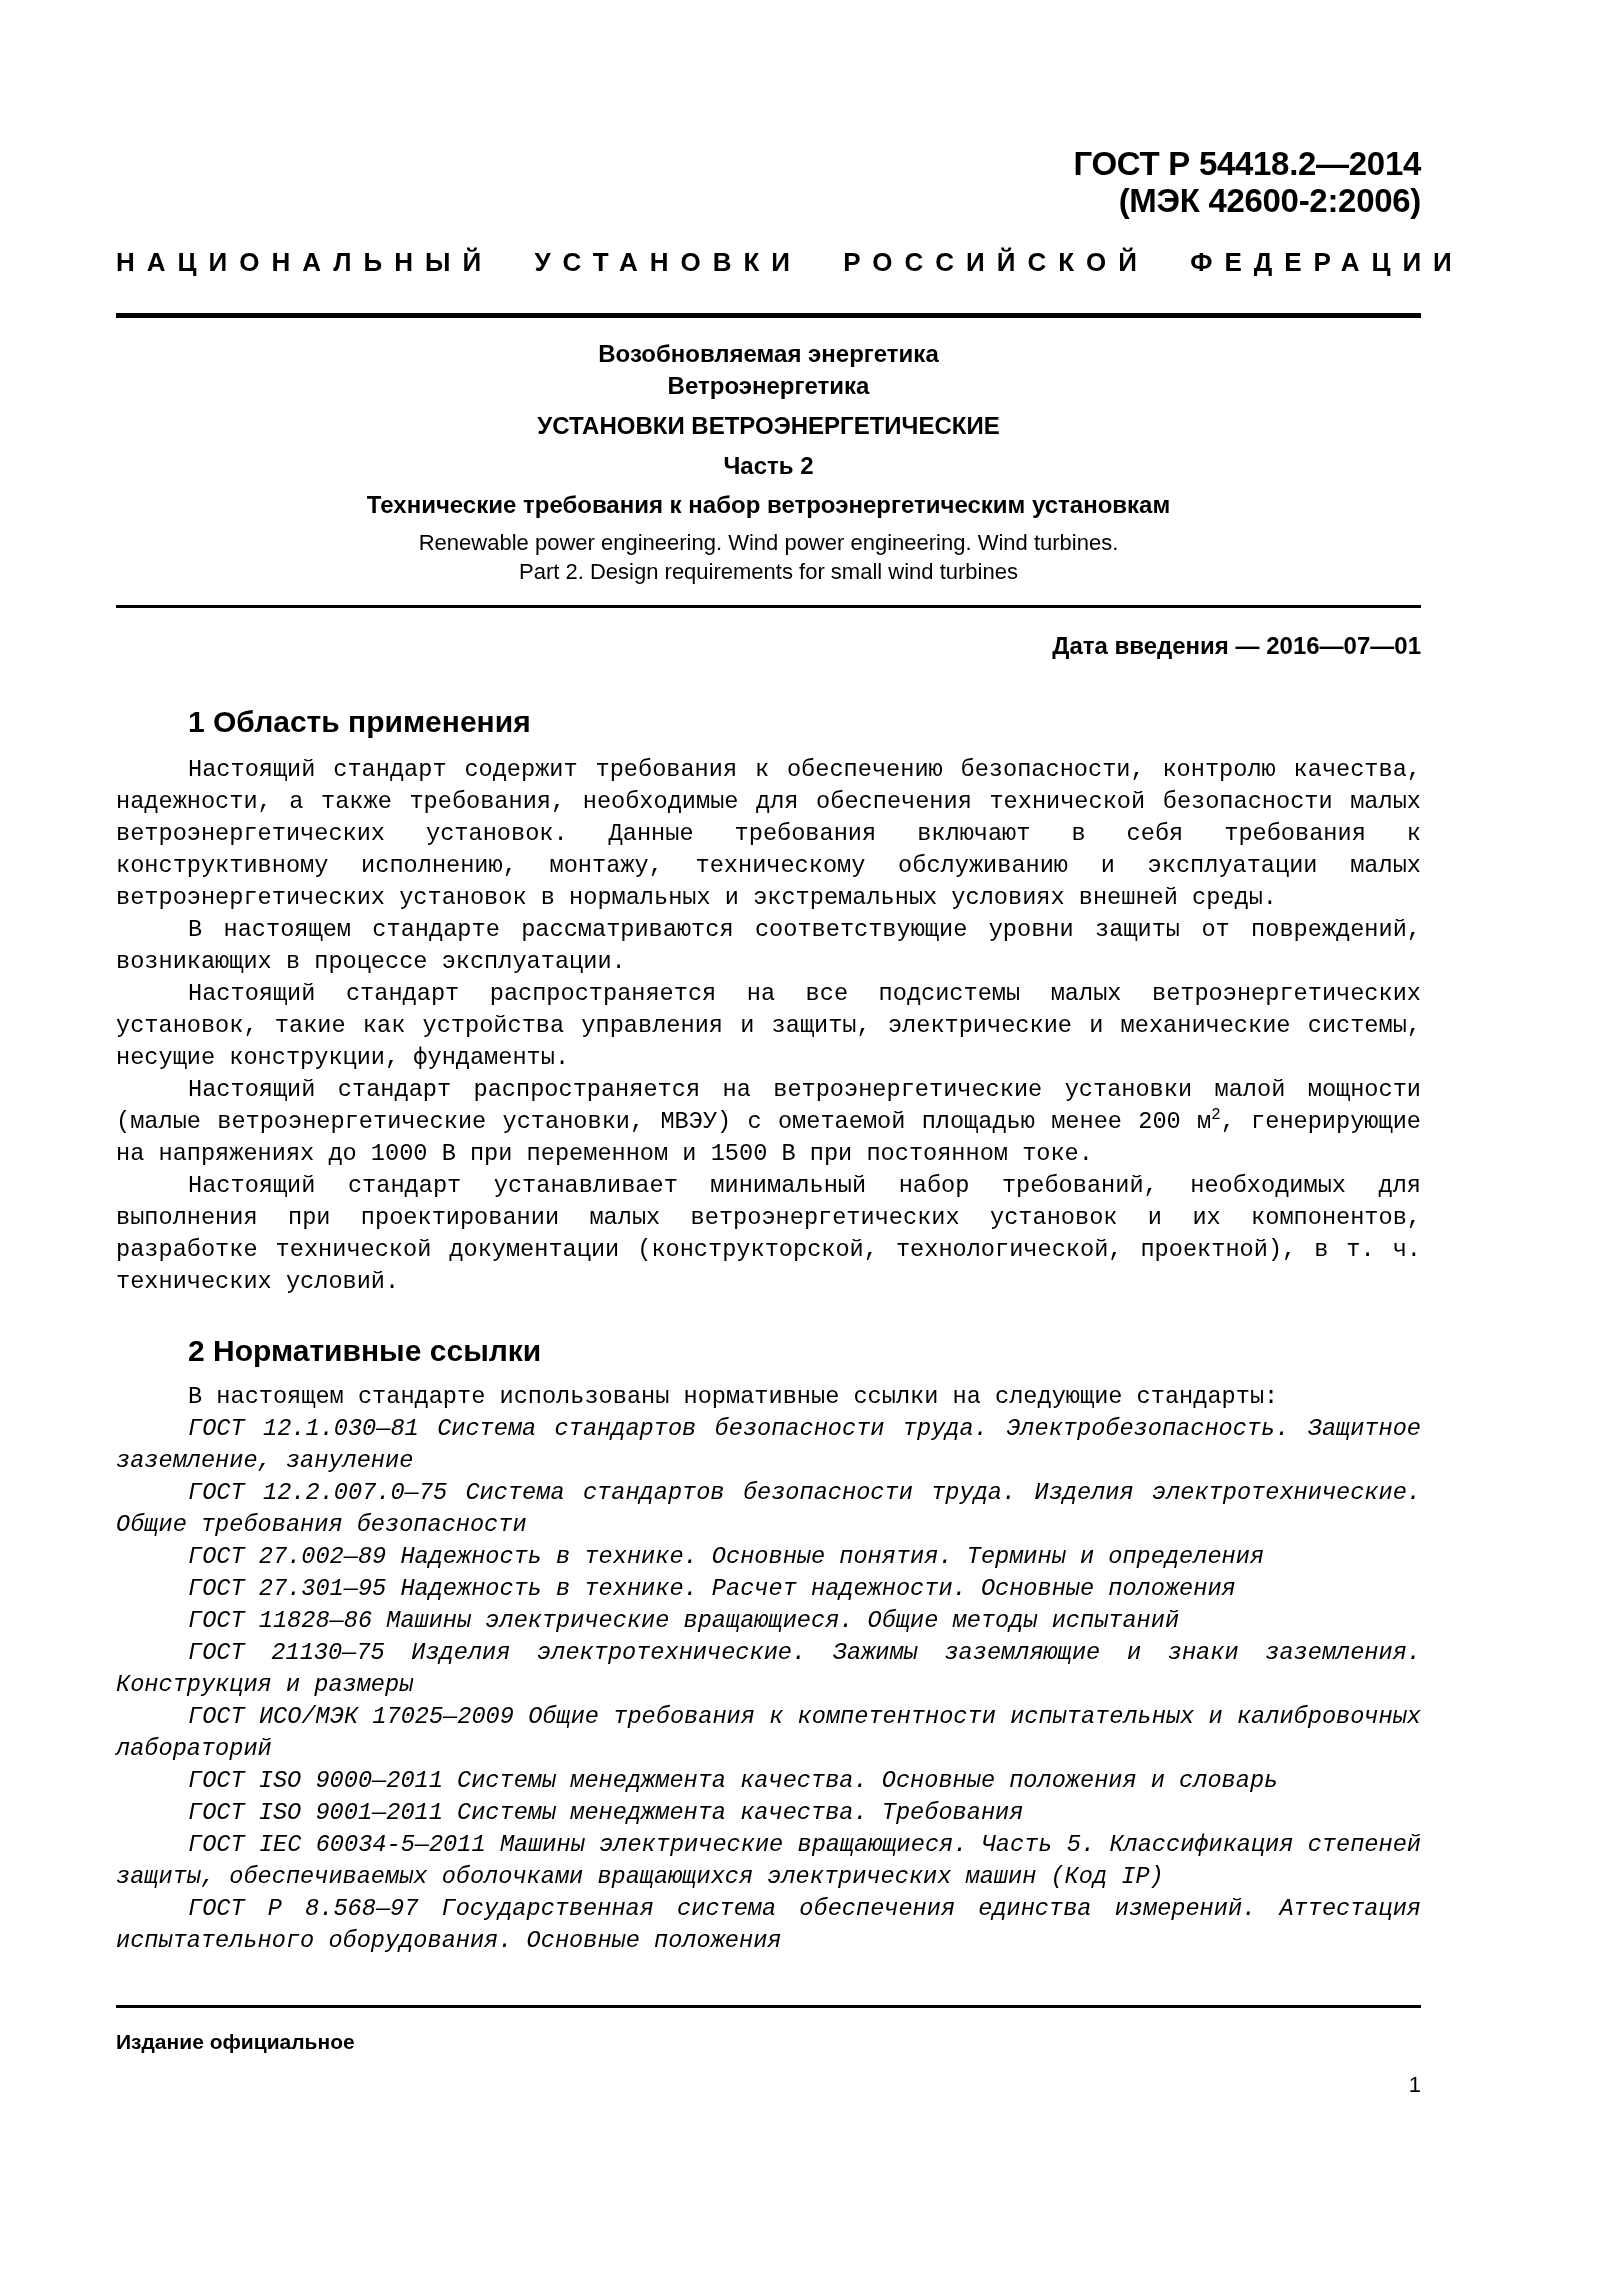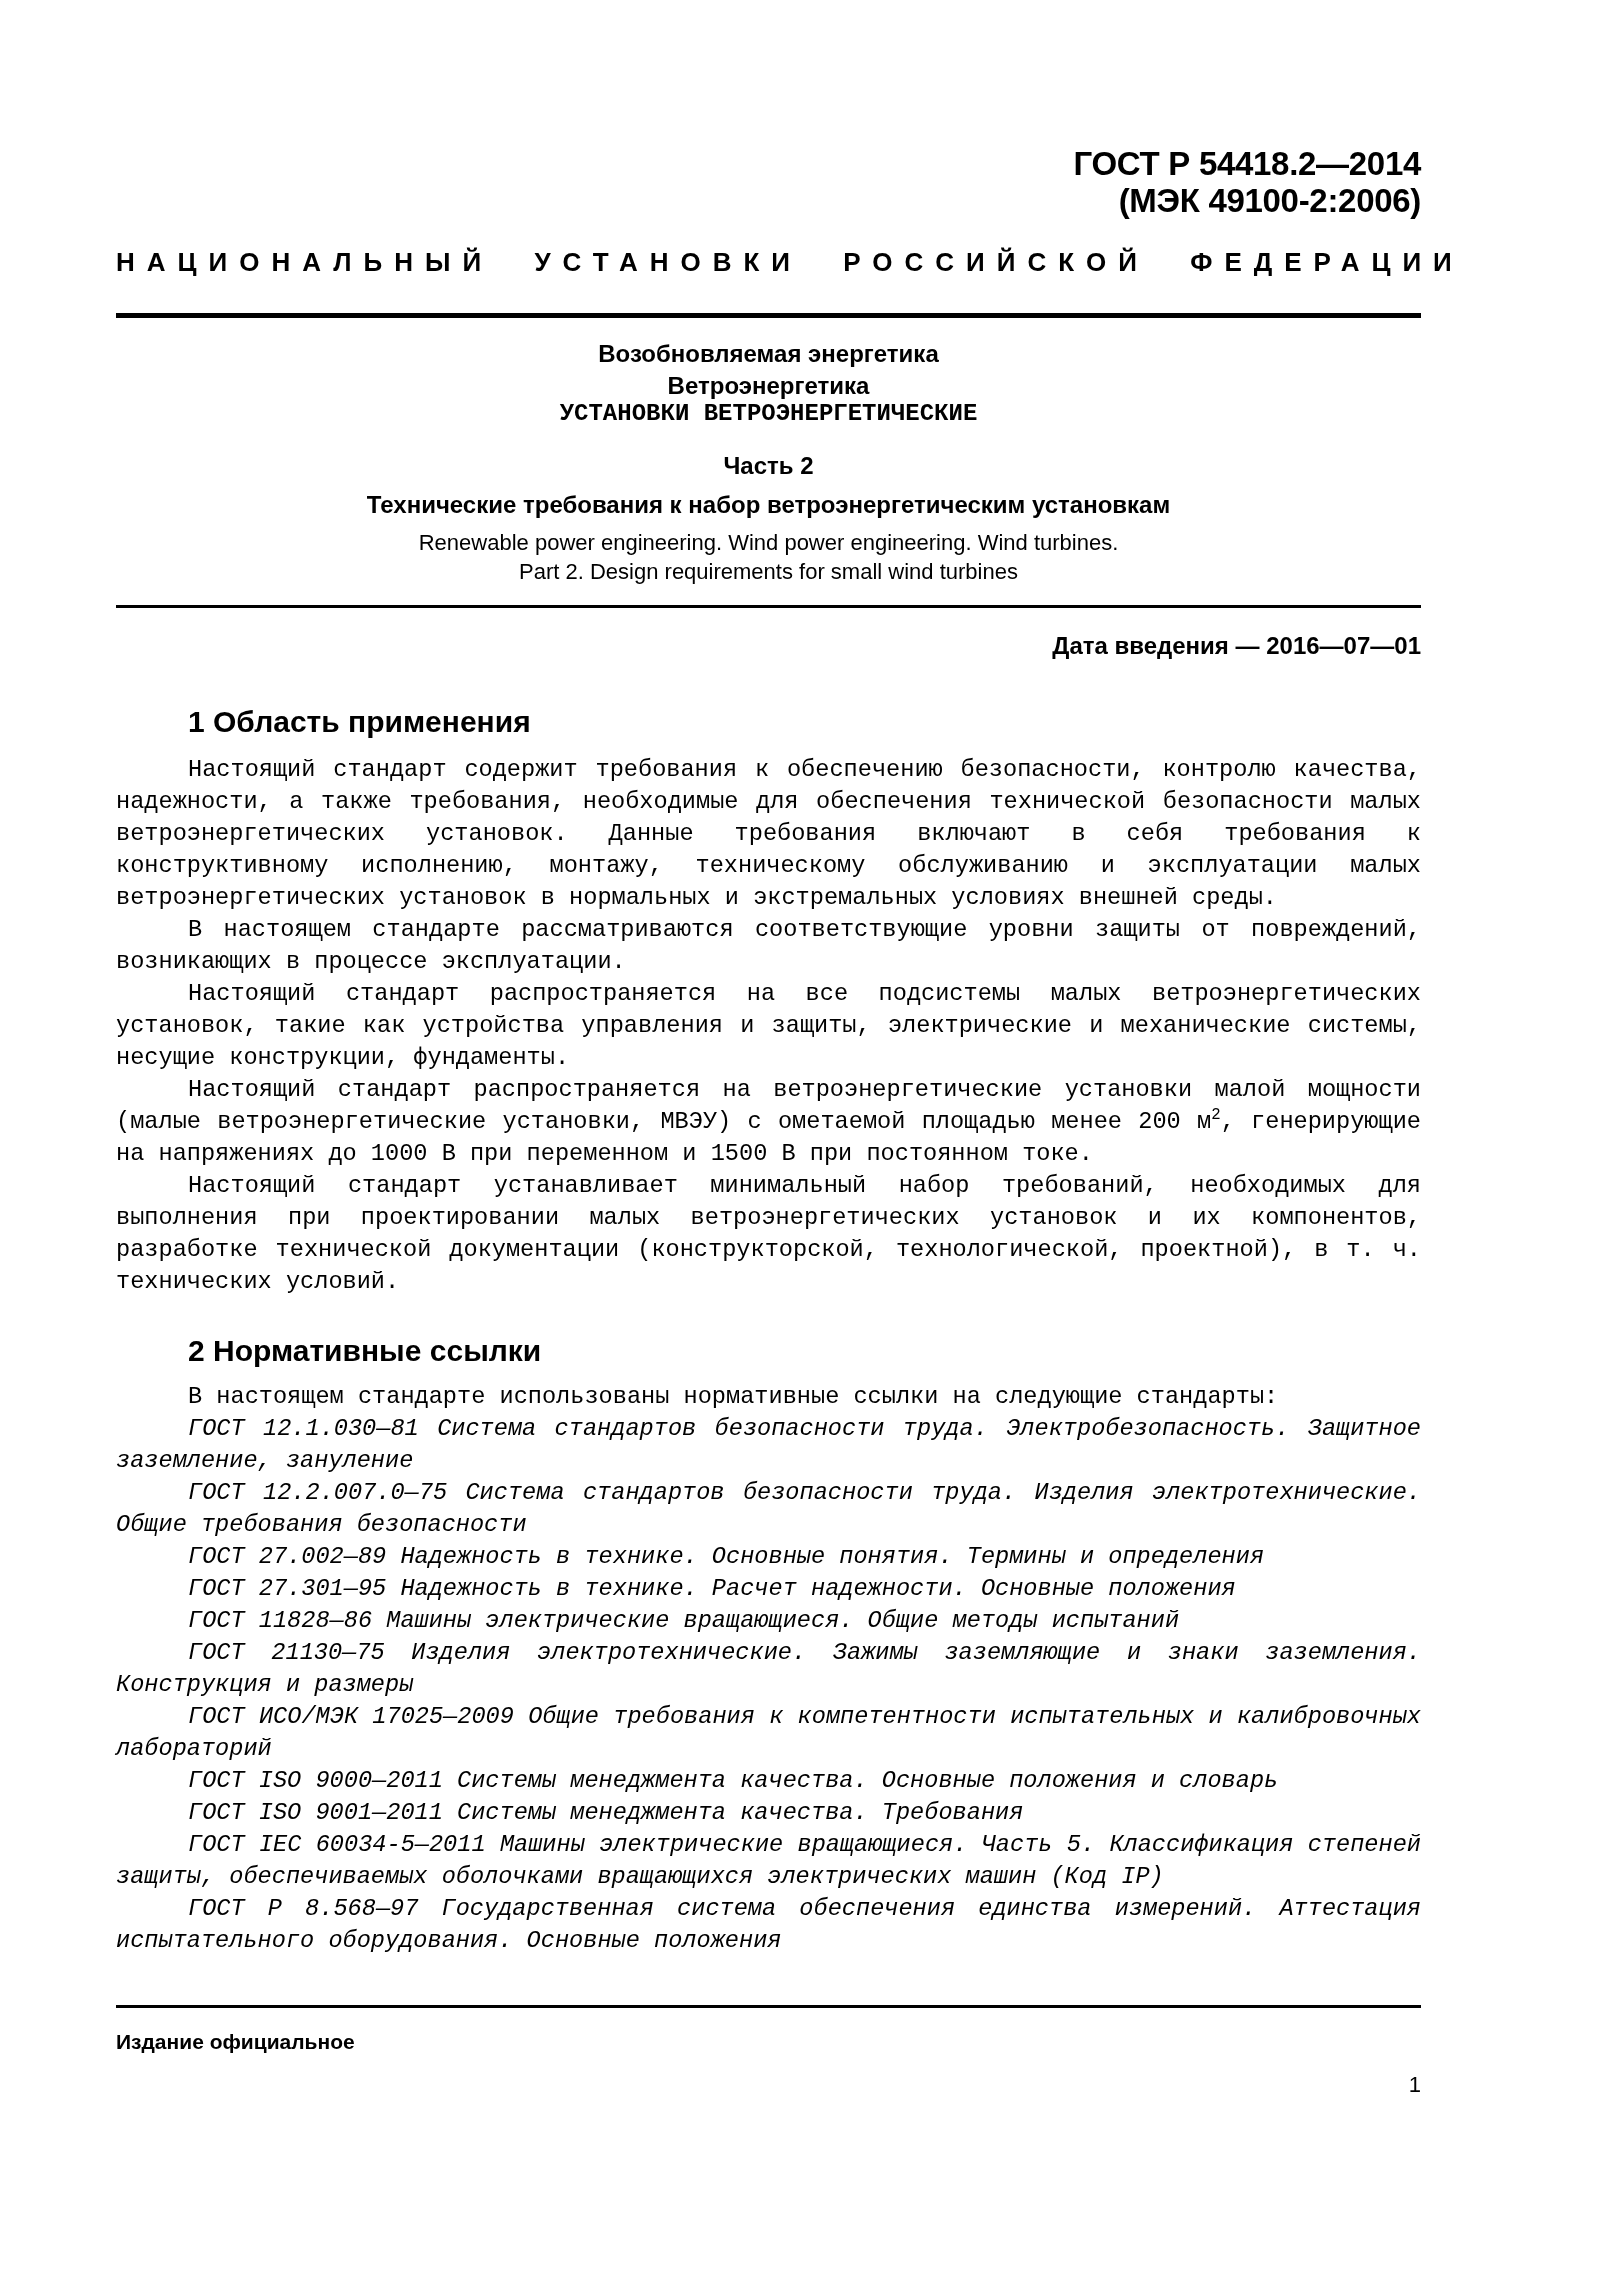--- a/index.html
+++ b/index.html
@@ -24,30 +24,30 @@
   .pagenum { position:absolute; right:0; font-size:22px; }
   sup { font-size:15.7px; line-height:0; }
 </style>
 </head>
 <body>
 
 <div class="page">
 
   <div class="hdr-code" style="top:145px;">
     <span class="l1">ГОСТ Р 54418.2—2014</span>
-    <span class="l2">(МЭК 49100-2:2006)</span>
+    <span class="l2">(МЭК 42600-2:2006)</span>
   </div>
 
   <div class="national">НАЦИОНАЛЬНЫЙ УСТАНОВКИ РОССИЙСКОЙ ФЕДЕРАЦИИ</div>
 
   <div class="rule-thick" style="top:313px;"></div>
 
   <div class="center t-bold" style="top:340px;">Возобновляемая энергетика</div>
   <div class="center t-bold" style="top:372px;">Ветроэнергетика</div>
-  <div class="center t-bold" style="top:400px;font-family:Liberation Mono, monospace;">УСТАНОВКИ ВЕТРОЭНЕРГЕТИЧЕСКИЕ</div>
+  <div class="center t-bold" style="top:412px;">УСТАНОВКИ ВЕТРОЭНЕРГЕТИЧЕСКИЕ</div>
   <div class="center t-bold" style="top:452px;">Часть 2</div>
   <div class="center t-bold" style="top:491px;">Технические требования к набор ветроэнергетическим установкам</div>
   <div class="center t-reg" style="top:530px;">Renewable power engineering. Wind power engineering. Wind turbines.</div>
   <div class="center t-reg" style="top:559px;">Part 2. Design requirements for small wind turbines</div>
 
   <div class="rule-thin" style="top:605px;"></div>
 
   <div class="date" style="top:632px;">Дата введения — 2016—07—01</div>
 
   <div class="sec-h" style="top:705px;">1  Область применения</div>

